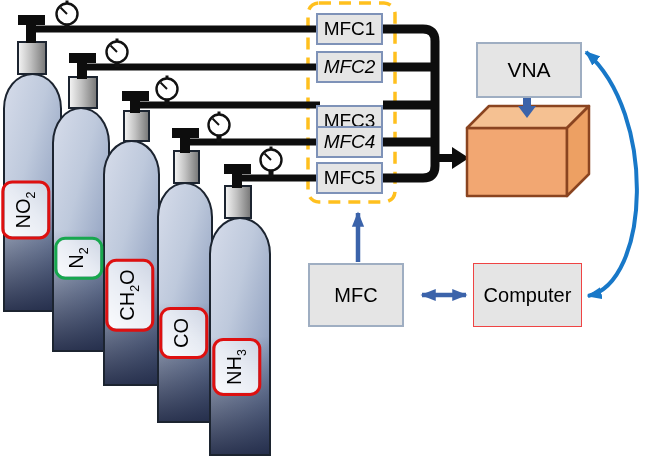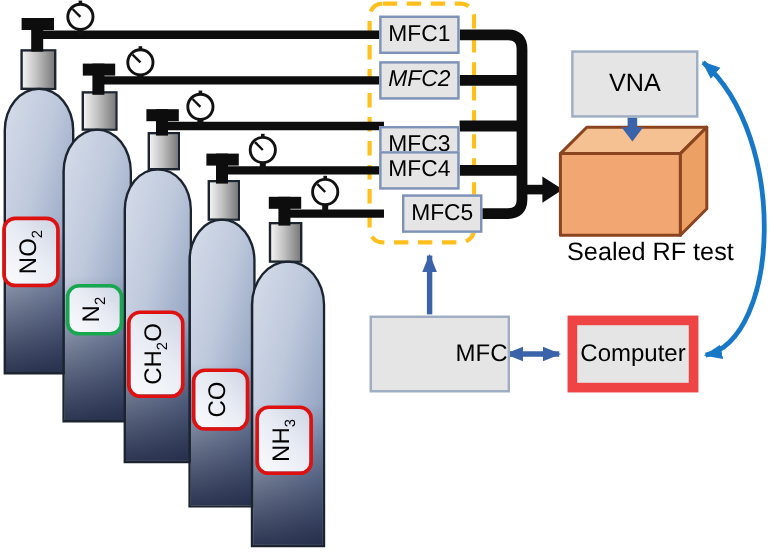--- a/index.html
+++ b/index.html
@@ -36,25 +36,25 @@
     position:absolute;transform:translate(-50%,-50%) rotate(-90deg);
     white-space:nowrap;font-size:20px;line-height:1;padding:9px 8px 10px 8px;
     border:3.5px solid #DE1010;border-radius:11px;
     background:linear-gradient(135deg,#fafbfd 0%,#e7ebf3 55%,#cfd6e4 100%);
   }
   .gaslabel sub{font-size:0.62em;}
   
   .box{position:absolute;box-sizing:border-box;background:#e5e5e5;display:flex;
        align-items:center;justify-content:center;text-align:center;z-index:4;}
   .mfcbox{left:316px;width:67px;height:32px;border:2px solid #7E92B8;font-size:19px;}
-  .m1{top:13px;} .m2{top:51px;font-style:italic;} .m3{top:89px;margin-top:16px;} .m4{top:126px;} .m5{top:162px;margin-left:19px;}
+  .m1{top:13px;} .m2{top:51px;font-style:italic;} .m3{top:89px;margin-top:16px;} .m4{top:126px;font-style:italic;} .m5{top:162px;}
   .vna{left:476px;top:22px;width:106px;height:56px;border:2px solid #9FAEC2;font-size:21px;margin-top:20px;}
-  .controller{left:308px;top:263px;width:117px;height:64px;border:2px solid #9FAEC2;
-              font-size:20px;line-height:22px;justify-content:flex-end;}
-  .computer{left:473px;top:263px;width:109px;height:64px;border:8px solid #ef4444;font-size:20px;}
+  .controller{left:308px;top:263px;width:96px;height:64px;border:2px solid #9FAEC2;
+              font-size:20px;line-height:22px;}
+  .computer{left:473px;top:263px;width:109px;height:64px;border:1px solid #ef4444;font-size:20px;}
   .caption{position:absolute;left:452px;top:200px;width:180px;text-align:center;
            font-size:21px;line-height:21px;z-index:4;}
   .lines{position:absolute;left:0;top:0;z-index:3;}
 </style>
 </head>
 <body>
 
 <div class="stage">
 
   <div class="cyl c1"></div>
@@ -192,21 +192,20 @@
     </div>
   <div class="box mfcbox m5">
       <span>MFC5</span>
     </div>
 
   <div class="box vna">
     <span>VNA</span>
   </div>
 
   <div class="caption">
-    <span style="display:block">Sealed RF test</span>
   </div>
 
   <div class="box controller">
     <div>
       <span style="display:block">MFC</span>
     </div>
   </div>
 
   <div class="box computer">
     <span>Computer</span>

